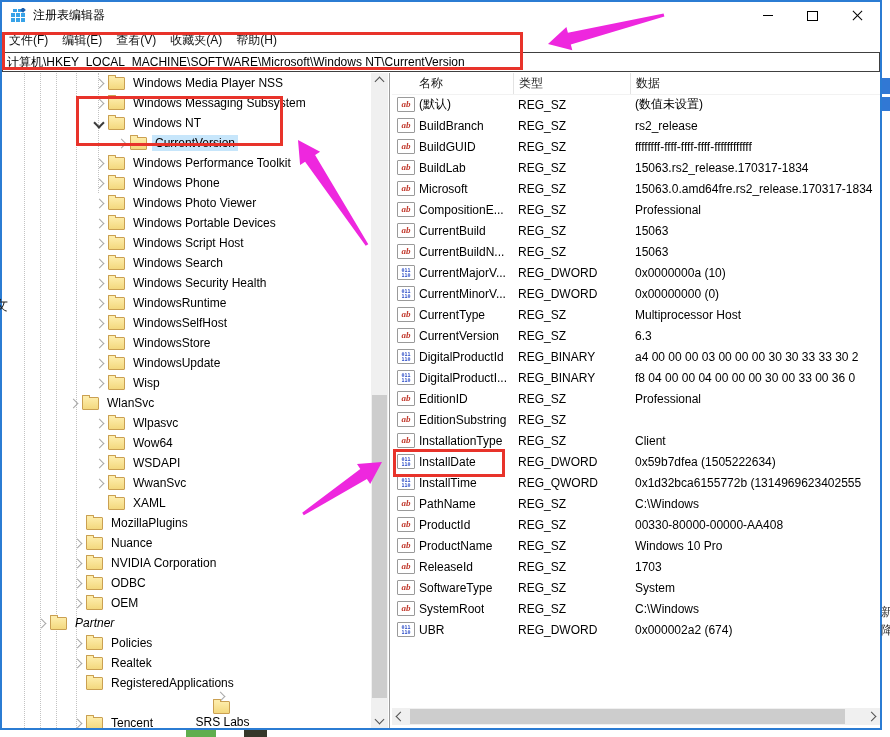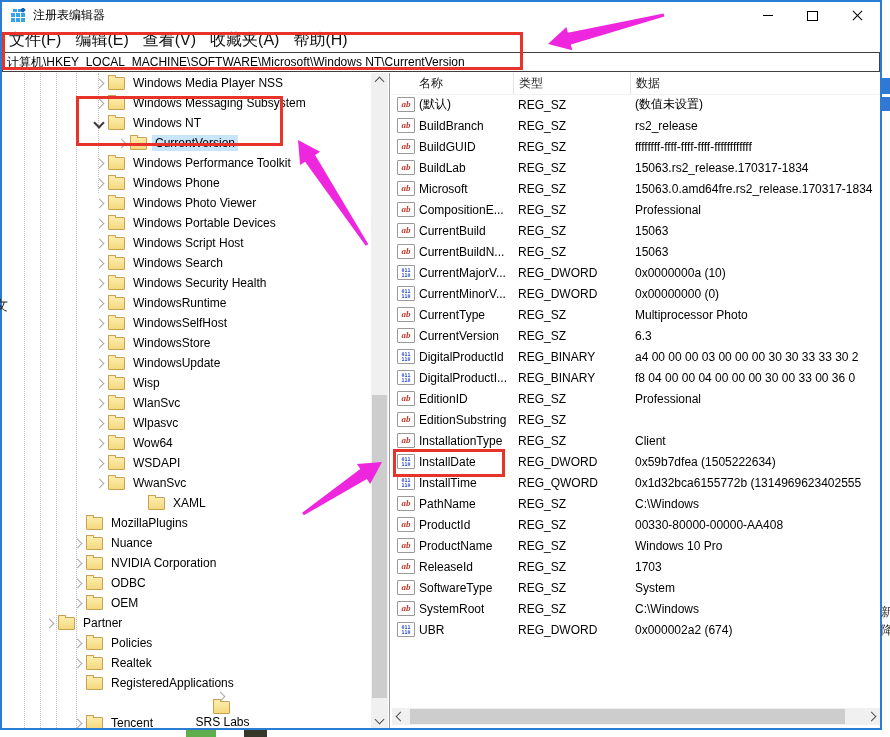--- a/index.html
+++ b/index.html
@@ -13,21 +13,21 @@
   .app-icon{margin-left:8px;display:flex;flex:none}
   .wtitle{margin-left:7px;font-size:12px;color:#000}
   .win-controls{position:absolute;right:0;top:0;height:27px;display:flex}
   .wbtn{width:45px;height:27px;display:flex;align-items:center;justify-content:center;position:relative}
   .glyph-min{width:10px;height:0;border-top:1px solid #000}
   .glyph-max{width:9px;height:8px;border:1px solid #000}
   .glyph-x1,.glyph-x2{position:absolute;width:13px;height:0;border-top:1px solid #000;left:16px;top:13px}
   .glyph-x1{transform:rotate(45deg)}.glyph-x2{transform:rotate(-45deg)}
 
   .menubar{position:absolute;left:0;top:27px;right:0;height:22px;background:#fff;display:flex;align-items:center}
-  .mitem{font-size:16px;color:#111;padding:0 7px}
+  .mitem{font-size:12px;color:#111;padding:0 7px}
   .addr{position:absolute;left:0;top:49px;right:0;height:22px}
   .addr input{position:absolute;left:0;top:1px;width:100%;height:20px;box-sizing:border-box;
       border:1px solid #404040;font:12px "Liberation Sans",sans-serif;padding:0 0 0 4px;outline:none;background:#fff;color:#000}
 
   .main{position:absolute;left:0;top:71px;right:0;bottom:0}
 
   
   .tree-pane{position:absolute;left:0;top:0;bottom:0;width:388px;box-sizing:border-box;
              border-right:1px solid #9c9c9c;overflow:hidden;background:#fff}
   .guide{position:absolute;top:0;bottom:0;border-left:1px dotted #c3c3c3;width:0}
@@ -247,21 +247,21 @@
             <span class="folder"></span>
             <span class="tlabel">WindowsUpdate</span>
           </div>
           <div class="trow" style="padding-left: 90px;">
             <span class="chevwrap">
               <span class="chev collapsed"></span>
             </span>
             <span class="folder"></span>
             <span class="tlabel">Wisp</span>
           </div>
-          <div class="trow" style="padding-left: 90px;">
+          <div class="trow" style="padding-left: 64px;">
             <span class="chevwrap">
               <span class="chev collapsed"></span>
             </span>
             <span class="folder"></span>
             <span class="tlabel">WlanSvc</span>
           </div>
           <div class="trow" style="padding-left: 90px;">
             <span class="chevwrap">
               <span class="chev collapsed"></span>
             </span>
@@ -282,21 +282,21 @@
             <span class="folder"></span>
             <span class="tlabel">WSDAPI</span>
           </div>
           <div class="trow" style="padding-left: 90px;">
             <span class="chevwrap">
               <span class="chev collapsed"></span>
             </span>
             <span class="folder"></span>
             <span class="tlabel">WwanSvc</span>
           </div>
-          <div class="trow" style="padding-left: 90px; margin-left: 40px;">
+          <div class="trow" style="padding-left: 90px;">
             <span class="chevwrap"></span>
             <span class="folder"></span>
             <span class="tlabel">XAML</span>
           </div>
           <div class="trow" style="padding-left: 68px;">
             <span class="chevwrap"></span>
             <span class="folder"></span>
             <span class="tlabel">MozillaPlugins</span>
           </div>
           <div class="trow" style="padding-left: 68px;">
@@ -320,21 +320,21 @@
             <span class="folder"></span>
             <span class="tlabel">ODBC</span>
           </div>
           <div class="trow" style="padding-left: 68px;">
             <span class="chevwrap">
               <span class="chev collapsed"></span>
             </span>
             <span class="folder"></span>
             <span class="tlabel">OEM</span>
           </div>
-          <div class="trow" style="padding-left: 40px;">
+          <div class="trow" style="padding-left: 32px; font-style: italic;">
             <span class="chevwrap">
               <span class="chev collapsed"></span>
             </span>
             <span class="folder"></span>
             <span class="tlabel">Partner</span>
           </div>
           <div class="trow" style="padding-left: 68px;">
             <span class="chevwrap">
               <span class="chev collapsed"></span>
             </span>
@@ -471,21 +471,21 @@
             </div>
             <div class="cell type">REG_DWORD</div>
             <div class="cell data">0x00000000 (0)</div>
           </div>
           <div class="vrow">
             <div class="cell name">
               <span class="vicon sz">ab</span>
               <span class="vname">CurrentType</span>
             </div>
             <div class="cell type">REG_SZ</div>
-            <div class="cell data">Multiprocessor Photo</div>
+            <div class="cell data">Multiprocessor Host</div>
           </div>
           <div class="vrow">
             <div class="cell name">
               <span class="vicon sz">ab</span>
               <span class="vname">CurrentVersion</span>
             </div>
             <div class="cell type">REG_SZ</div>
             <div class="cell data">6.3</div>
           </div>
           <div class="vrow">

